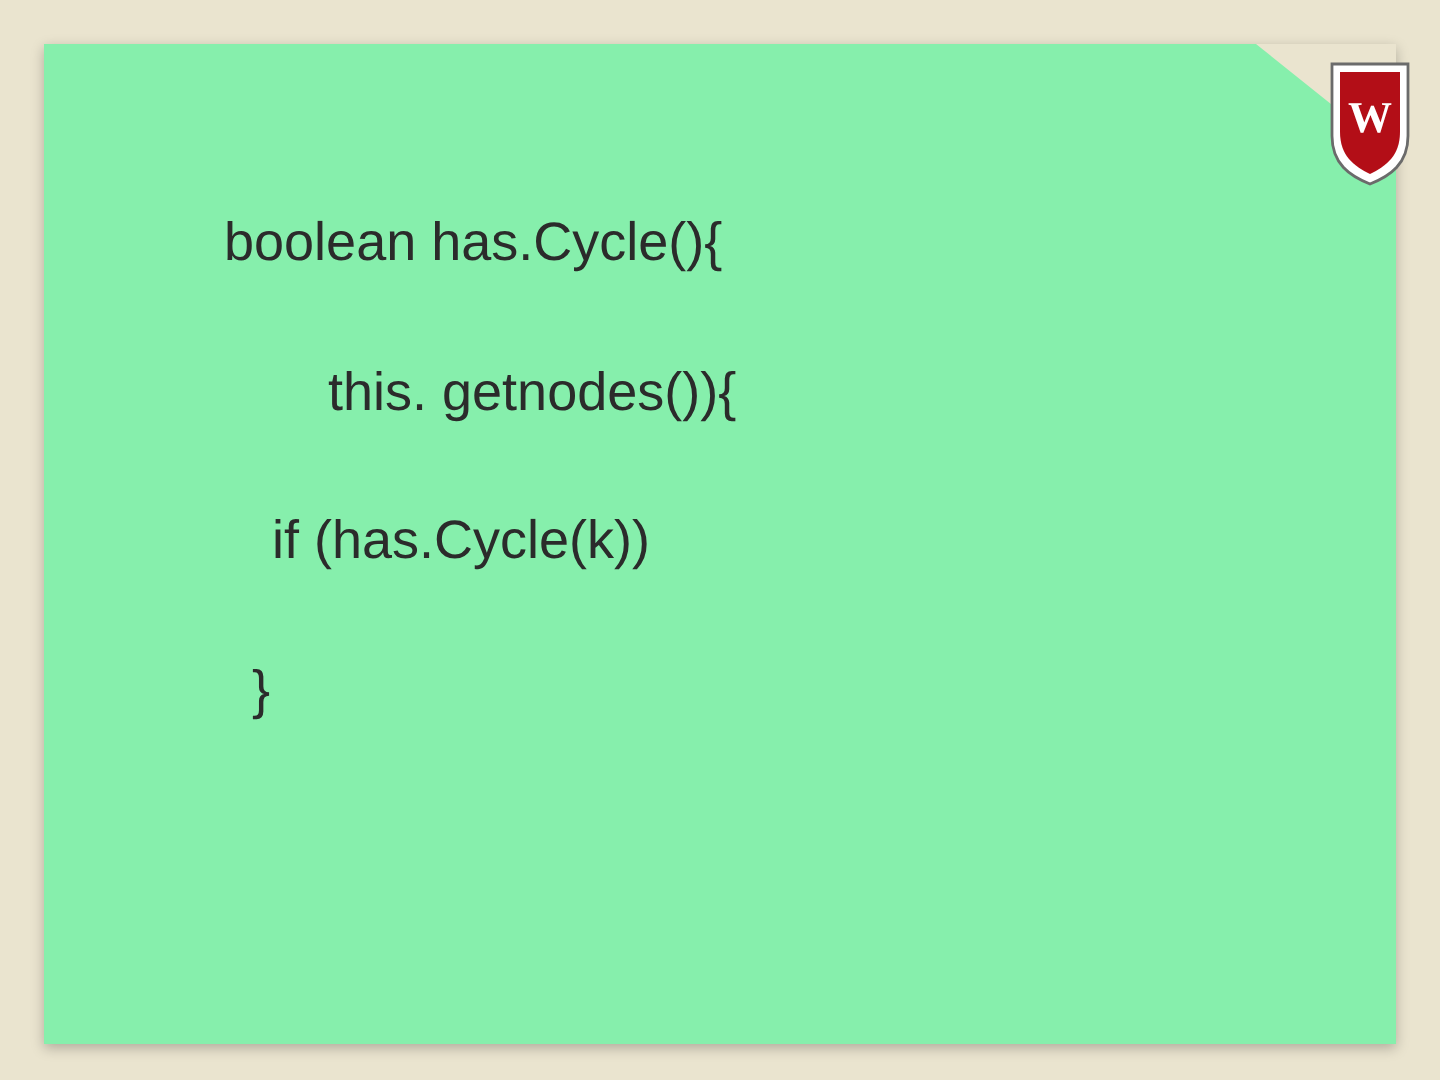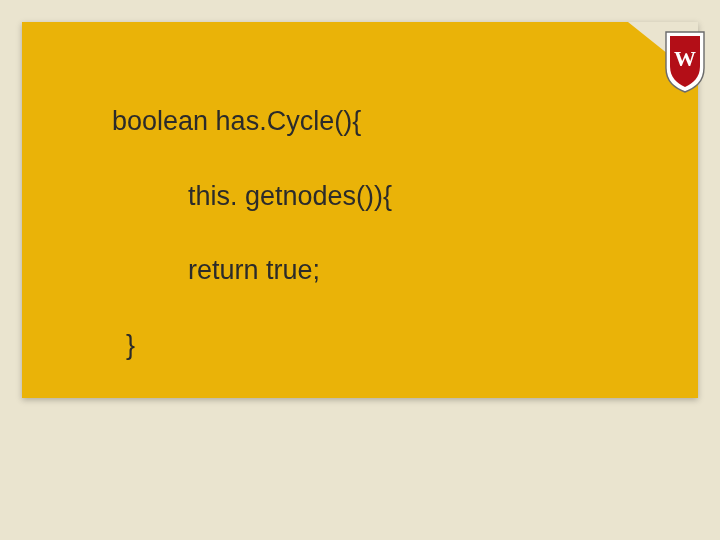--- a/index.html
+++ b/index.html
@@ -9,22 +9,22 @@
     background: #eae4cf;
     position: relative;
     font-family: Arial, Helvetica, sans-serif;
     overflow: hidden;
   }
   .slide-panel {
     position: absolute;
     left: 22px;
     top: 22px;
     width: 676px;
-    height: 376px;
-    background: #eab308;
+    height: 500px;
+    background: #86efac;
     box-shadow: 0 2px 6px rgba(0,0,0,0.25);
   }
   
   .corner-cut {
     position: absolute;
     top: 0;
     right: 0;
     width: 0;
     height: 0;
     border-top: 56px solid #eae4cf;
@@ -44,33 +44,33 @@
     position: absolute;
     left: 90px;
     top: 44px;
     font-size: 27px;
     line-height: 1.38;
     color: #2b2b2b;
     white-space: pre;
     font-family: Arial, Helvetica, sans-serif;
   }
   .ind1 { margin-left: 14px; }
-  .ind2 { margin-left: 76px; }
+  .ind2 { margin-left: 52px; }
   .ind1b { margin-left: 24px; }
 </style>
 </head>
 <body>
 
 <div class="slide-panel">
   <div class="corner-cut"></div>
 
   <div class="code-block">
 <div>boolean has.Cycle(){</div>
 <div class="ind2">this. getnodes()){</div>
-<div class="ind2">return true;</div>
+<div class="ind1b">if (has.Cycle(k))</div>
 <div class="ind1">}</div>
 
 
   </div>
 </div>
 
 <div class="crest-wrap">
   <svg viewBox="0 0 46 64">
 
     <path d="M4 2 H42 V38 C42 52 33 58 23 62 C13 58 4 52 4 38 Z" fill="#ffffff" stroke="#6b6b6b" stroke-width="1.4"></path>

